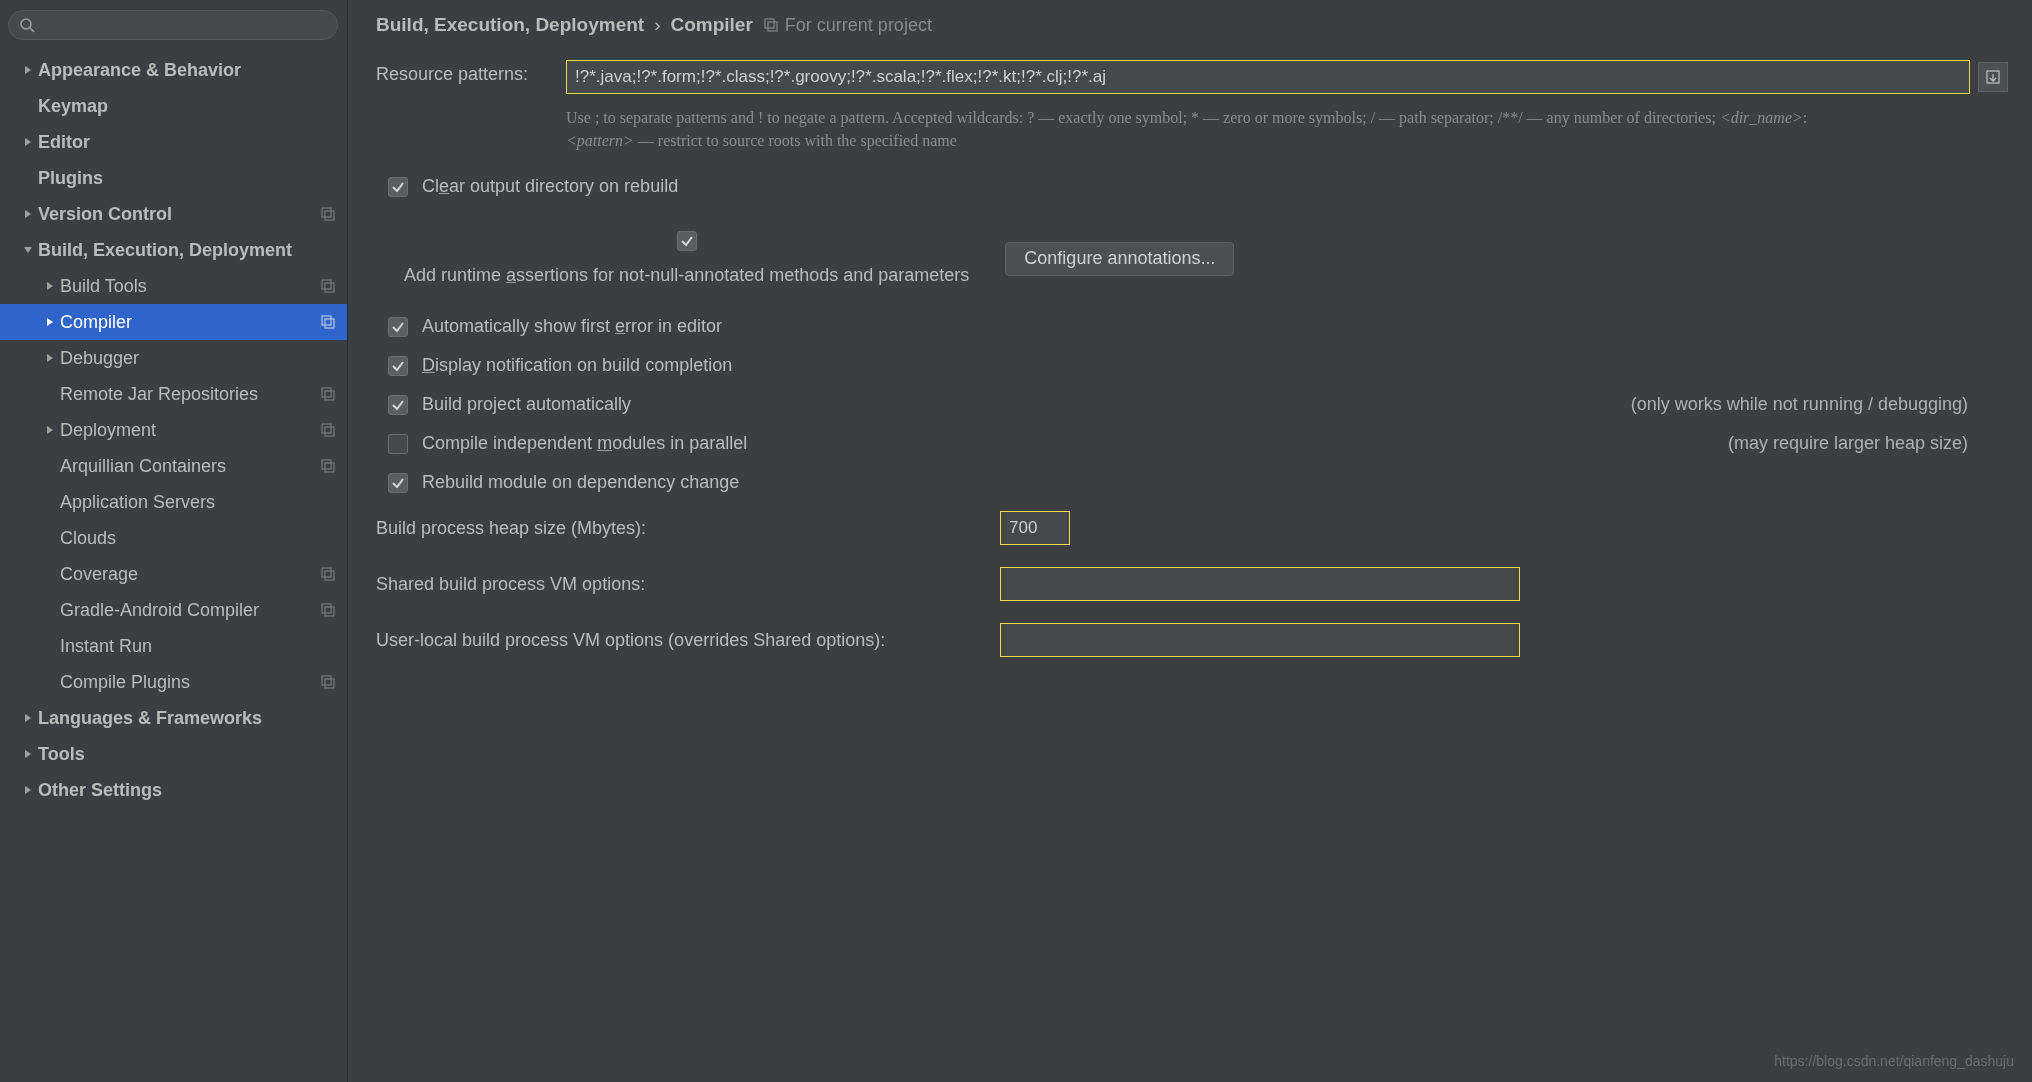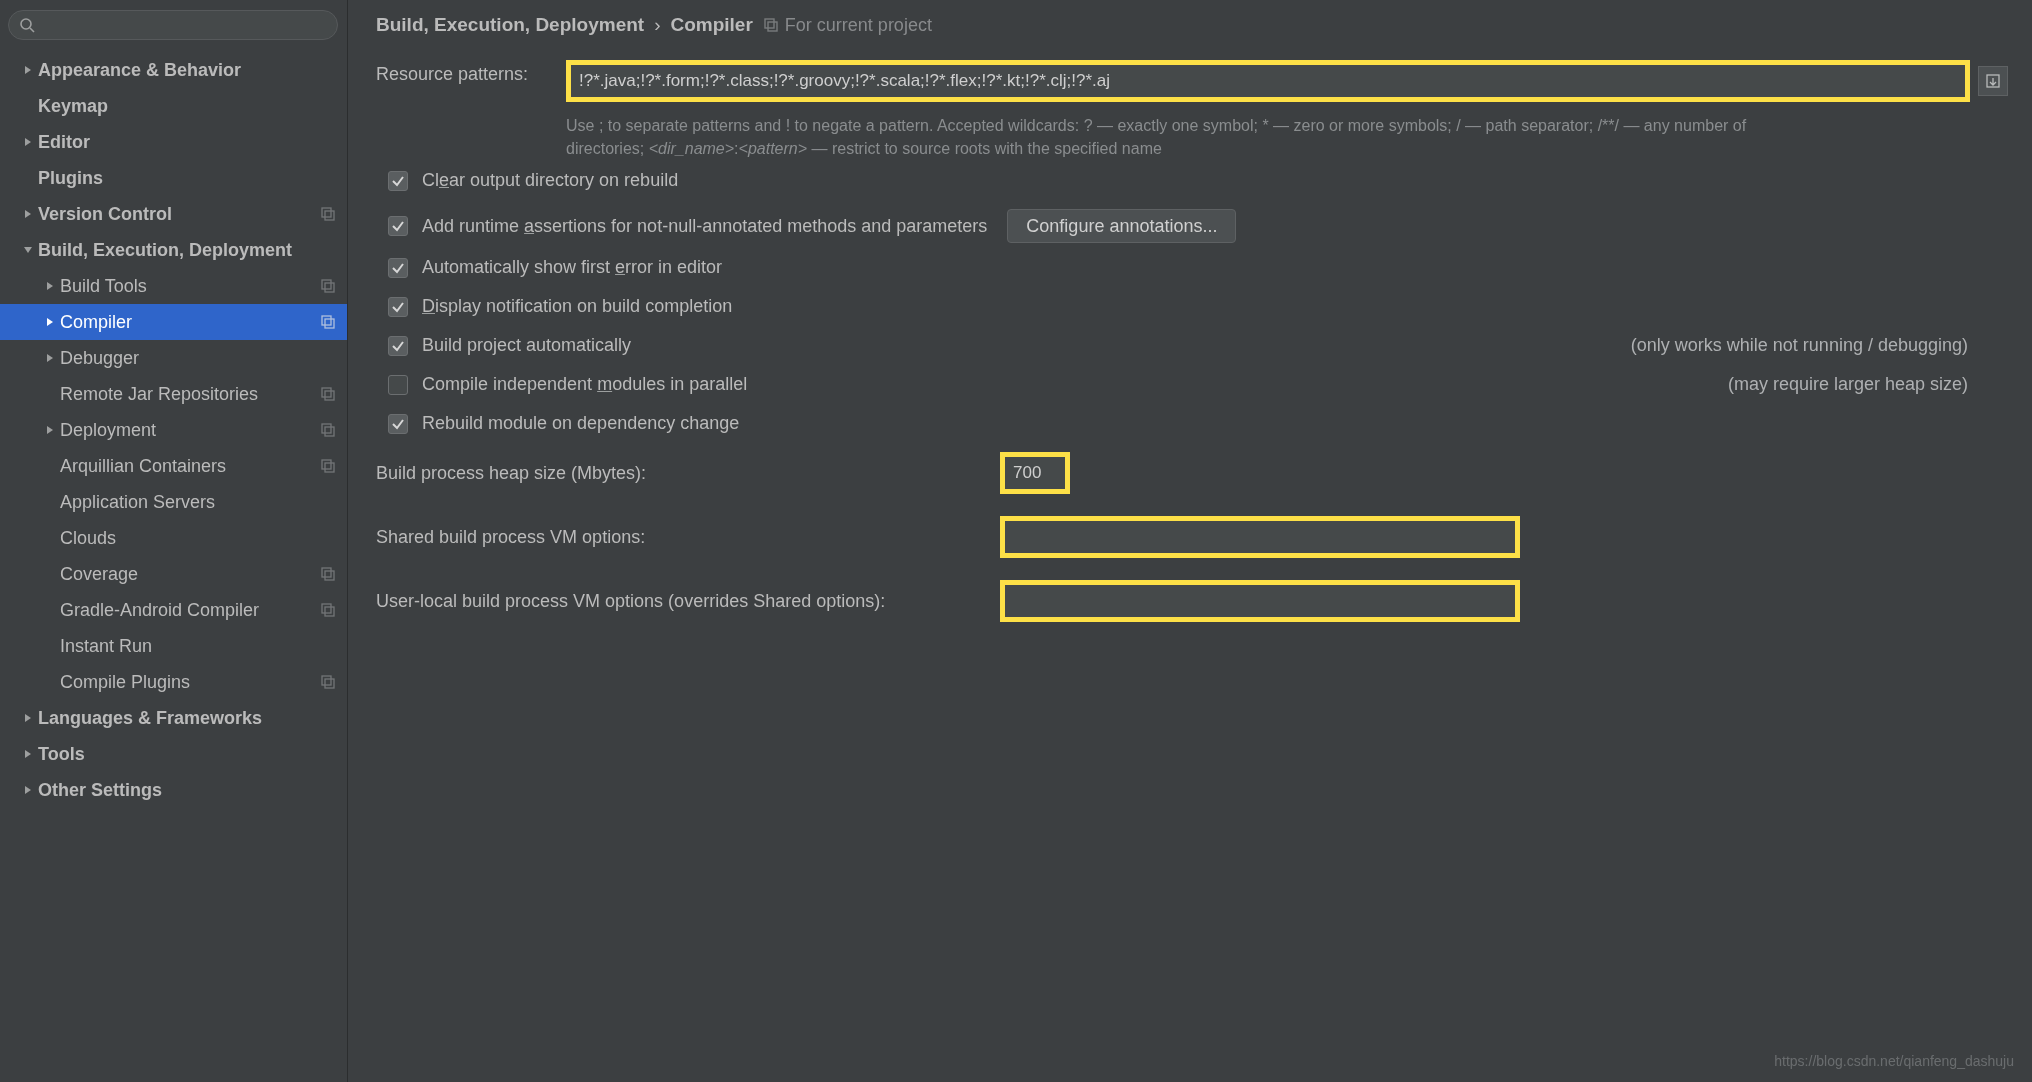--- a/index.html
+++ b/index.html
@@ -71,49 +71,49 @@
     font-size:19px; font-weight:600; color:#bbbbbb;
     margin-bottom: 24px;
   }
   .breadcrumb .sep { font-weight:400; }
   .scope-badge { display:flex; align-items:center; gap:6px; font-weight:400; color:#888a8c; font-size:18px;}
   .scope-badge svg { opacity:0.8; }
 
   .row { display:flex; align-items:flex-start; margin-bottom:12px; }
   .row .lbl { color:#bbbbbb; font-size:18px; }
   .row-input {
-    background:#45494a; border:5px solid #fde047; color:#cfcfcf;
+    background:#45494a; border:1px solid #fde047; color:#cfcfcf;
     height:30px; font-size:17px; padding:16px 8px;
   }
   .resource-row .lbl { width:190px; padding-top:4px; }
   .resource-row .field-wrap { flex:1 1 auto; display:flex; align-items:center; gap:8px; }
   .resource-row input.row-input { flex:1 1 auto; }
   .end-btn {
     width:30px; height:30px; border:1px solid #5e6163; background:#4c5052;
     display:flex; align-items:center; justify-content:center; cursor:pointer;
   }
   .helptext {
     color:#8a8d8f; font-size:16px; line-height:1.45;
-    margin-left:190px; margin-bottom:10px; max-width: 1260px;
+    margin-left:190px; margin-bottom:24px; max-width: 1260px; font-family: Liberation Serif, serif;
   }
   .helptext i { font-style:italic; color:#8a8d8f; }
 
   .check-row {
     display:flex; align-items:center; gap:14px;
     margin: 8px 0 18px 0;
     font-size:18px; color:#bbbbbb;padding-left:12px;
   }
   .check-row .aux { margin-left:auto; color:#aeb0b2; padding-right:40px;}
   .config-btn {
     background:#4c5052; border:1px solid #5e6163; color:#d0d0d0;
     height:34px; padding:0 18px; font-size:18px; border-radius:4px;
     cursor:pointer; margin-left:20px;
   }
   .config-row { display:flex; align-items:center; margin: 6px 0 14px 0; }
-  .config-row .check-row { margin:0; }
+  .config-row .check-row { margin:16px;flex-direction:column; }
 
   .chk {
     width:20px; height:20px; border:1px solid #6b6e70; border-radius:3px;
     background:#45494a; display:flex; align-items:center; justify-content:center;
     flex:0 0 20px;
   }
   .chk.checked { background:#5a5e60; }
   .chk svg { display:none; }
   .chk.checked svg { display:block; }
 

